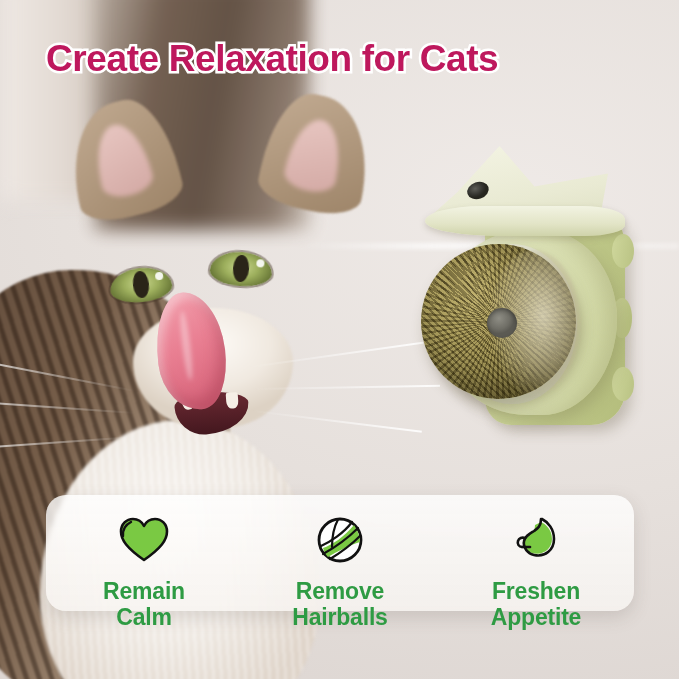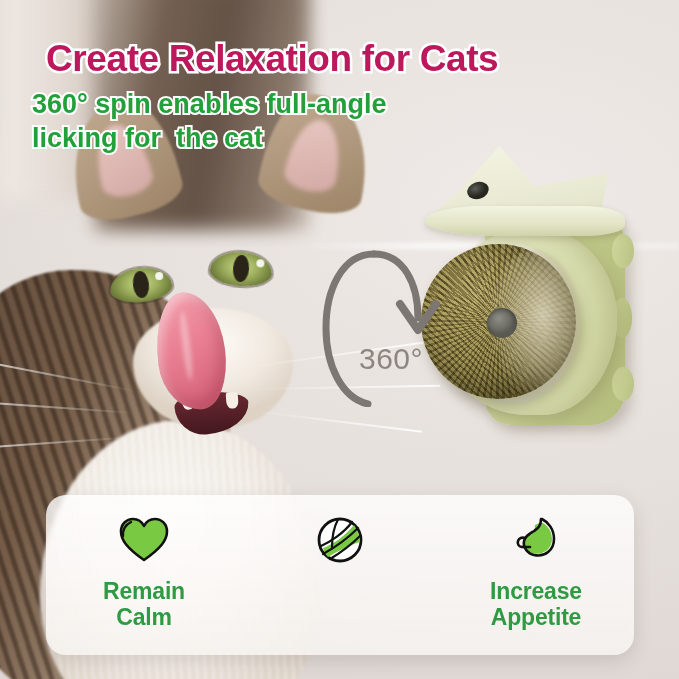--- a/index.html
+++ b/index.html
@@ -232,21 +232,21 @@
     background:radial-gradient(60% 60% at 50% 50%, rgba(196,222,90,.75) 0%, rgba(196,222,90,0) 70%);
     filter:blur(3px);
   }
   .dev-shadow{
     position:absolute;left:62px;top:74px;width:158px;height:210px;border-radius:30px;
     background:rgba(120,108,86,.22);filter:blur(9px);z-index:-1;
   }
 
   
   .card{
-    position:absolute;left:46px;top:495px;width:588px;height:160px;
+    position:absolute;left:46px;top:495px;width:588px;height:116px;
     border-radius:20px;
     background:linear-gradient(180deg, rgba(255,255,255,.80) 0%, rgba(252,250,248,.78) 55%, rgba(248,245,242,.80) 100%);
     box-shadow:0 6px 18px rgba(90,80,70,.18);
     display:flex;align-items:flex-start;justify-content:space-around;
     padding-top:14px;box-sizing:border-box;
     backdrop-filter:blur(2px);
   }
   .feature{
     width:24%;display:flex;flex-direction:column;align-items:center;
   }
@@ -312,32 +312,22 @@
       </div>
     <div class="ball">
       <div class="ball-hi"></div>
       <div class="ball-dot"></div>
     </div>
     <div class="head-cone"></div>
     <div class="head-brim"></div>
     <div class="head-eye"></div>
   </div>
 
-  <div class="rot">
-    <svg width="130" height="175" viewBox="0 0 130 175" fill="none">
-      <path d="M56 22 C24 22 8 58 8 96 C8 134 24 166 50 172" stroke="#7c7772" stroke-width="7" stroke-linecap="round" fill="none"></path>
-      <path d="M56 22 C86 22 100 52 100 86" stroke="#7c7772" stroke-width="7" stroke-linecap="round" fill="none"></path>
-      <path d="M82 72 L100 98 L118 72" stroke="#7c7772" stroke-width="8" stroke-linecap="round" stroke-linejoin="round" fill="none"></path>
-    </svg>
-    <div class="rot-label">360°</div>
-  </div>
 
   <div class="headline">Create Relaxation for Cats</div>
-  <div class="subhead">360° spin enables full-angle
-licking for  the cat</div>
 
   <div class="card">
 
     <div class="feature">
       <div class="ico">
         <svg width="54" height="50" viewBox="0 0 54 50">
           <path d="M27 45 C10 33 4 25 4 16.5 C4 9 9.5 4 16 4 C21 4 25 7 27 11 C29 7 33 4 38 4 C44.5 4 50 9 50 16.5 C50 25 44 33 27 45Z" fill="#7AC943" stroke="#111" stroke-width="2.6" stroke-linejoin="round"></path>
           <path d="M14 7 C8 10 5.5 15 6 21" stroke="#111" stroke-width="2.4" fill="none" stroke-linecap="round"></path>
         </svg>
       </div>
@@ -350,29 +340,31 @@
       <div class="ico">
         <svg width="52" height="50" viewBox="0 0 52 50">
           <circle cx="26" cy="25" r="21" fill="#fff" stroke="#111" stroke-width="2.8"></circle>
           <path d="M9 33 C18 30 30 22 40 10 C44 16 46 22 46 27 C36 30 24 36 14 42 C11.5 39.5 10 36.5 9 33Z" fill="#7AC943"></path>
           <path d="M7 31 C16 27 30 18 38 7" stroke="#111" stroke-width="2.2" fill="none" stroke-linecap="round"></path>
           <path d="M9 39 C20 33 34 23 44 13" stroke="#111" stroke-width="2.2" fill="none" stroke-linecap="round"></path>
           <path d="M16 44 C26 38 38 29 46 21" stroke="#111" stroke-width="2.2" fill="none" stroke-linecap="round"></path>
           <path d="M24 4.5 C20 12 18 22 18 32" stroke="#111" stroke-width="2.2" fill="none" stroke-linecap="round"></path>
         </svg>
       </div>
+      <div class="lbl">Remove
+Hairballs</div>
     </div>
 
     <div class="feature">
       <div class="ico">
         <svg width="52" height="50" viewBox="0 0 52 50">
           <path d="M25 10 C25 20 17 19 14 24 C11 29 14 36 22 38 C33 41 42 34 42 24 C42 15 36 9 31 7" fill="#7AC943" stroke="none"></path>
           <path d="M31 4 C31 12 27 14 24 16 C20 18.5 17 20 15 23.5 C12 29 15 38 24 40 C35 42.5 44 35 44 24 C44 14 38 7 32 4" stroke="#111" stroke-width="2.6" fill="none" stroke-linecap="round" stroke-linejoin="round"></path>
           <path d="M15 23 C12 22 9 23 8 26 C7 29 9 32 12 32" stroke="#111" stroke-width="2.6" fill="none" stroke-linecap="round"></path>
           <path d="M12 32 L20 32" stroke="#111" stroke-width="2.6" fill="none" stroke-linecap="round"></path>
         </svg>
       </div>
-      <div class="lbl">Increase
+      <div class="lbl">Freshen
 Appetite</div>
     </div>
 
   </div>
 </div>
 
 </body></html>

